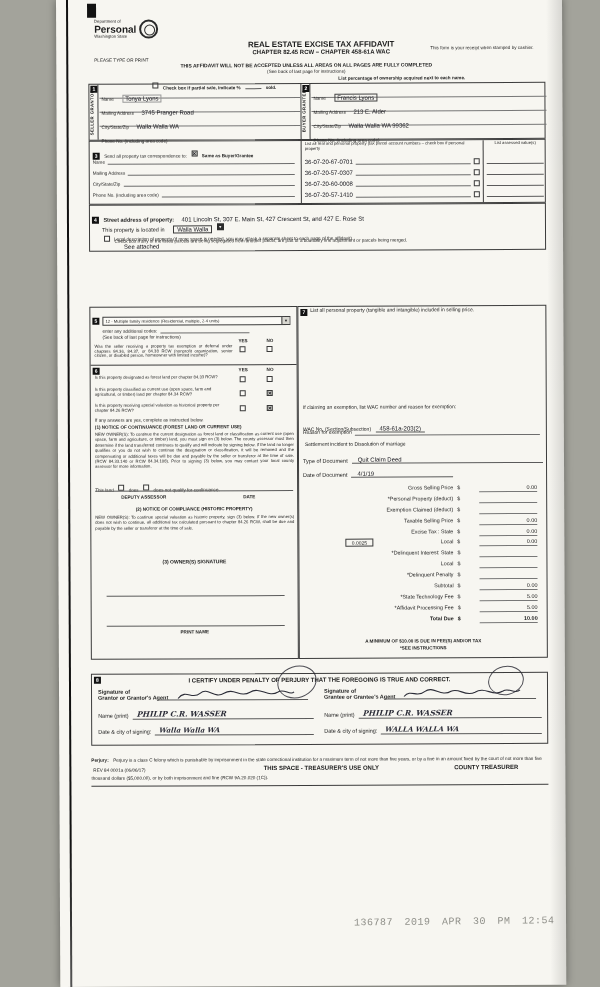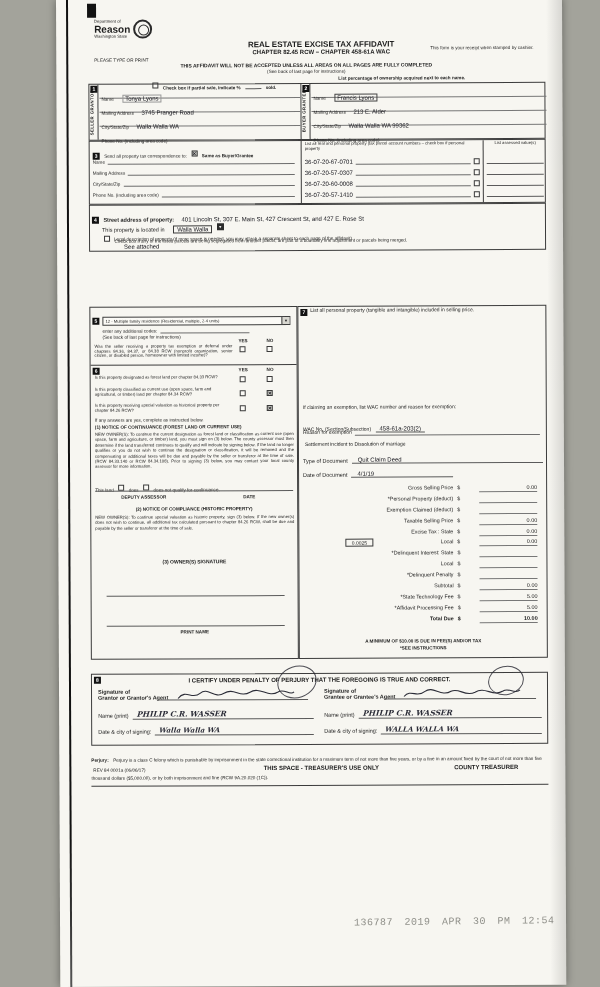--- a/index.html
+++ b/index.html
@@ -52,21 +52,21 @@
 <body>
 
 <div class="page">
 
   <div class="abs" style="left:10px;top:0;width:2px;height:100%;background:linear-gradient(#111 85%,#555);"></div>
   <div class="abs" style="left:31px;top:4px;width:9px;height:14px;background:#121212;"></div>
 
   <div class="abs" style="left:38px;top:20px;display:flex;gap:3px;">
     <div>
       <div class="t4">Department of</div>
-      <div class="b" style="font-size:10px;line-height:10px;">Reason</div>
+      <div class="b" style="font-size:10px;line-height:10px;">Personal</div>
       <div class="t4">Washington State</div>
     </div>
     <div class="seal"></div>
   </div>
 
   <div class="abs ctr" style="left:120px;top:41px;width:290px;">
     <div class="b" style="font-size:8px;line-height:9px;">REAL ESTATE EXCISE TAX AFFIDAVIT</div>
     <div class="b t6">CHAPTER 82.45 RCW – CHAPTER 458-61A WAC</div>
   </div>
 

